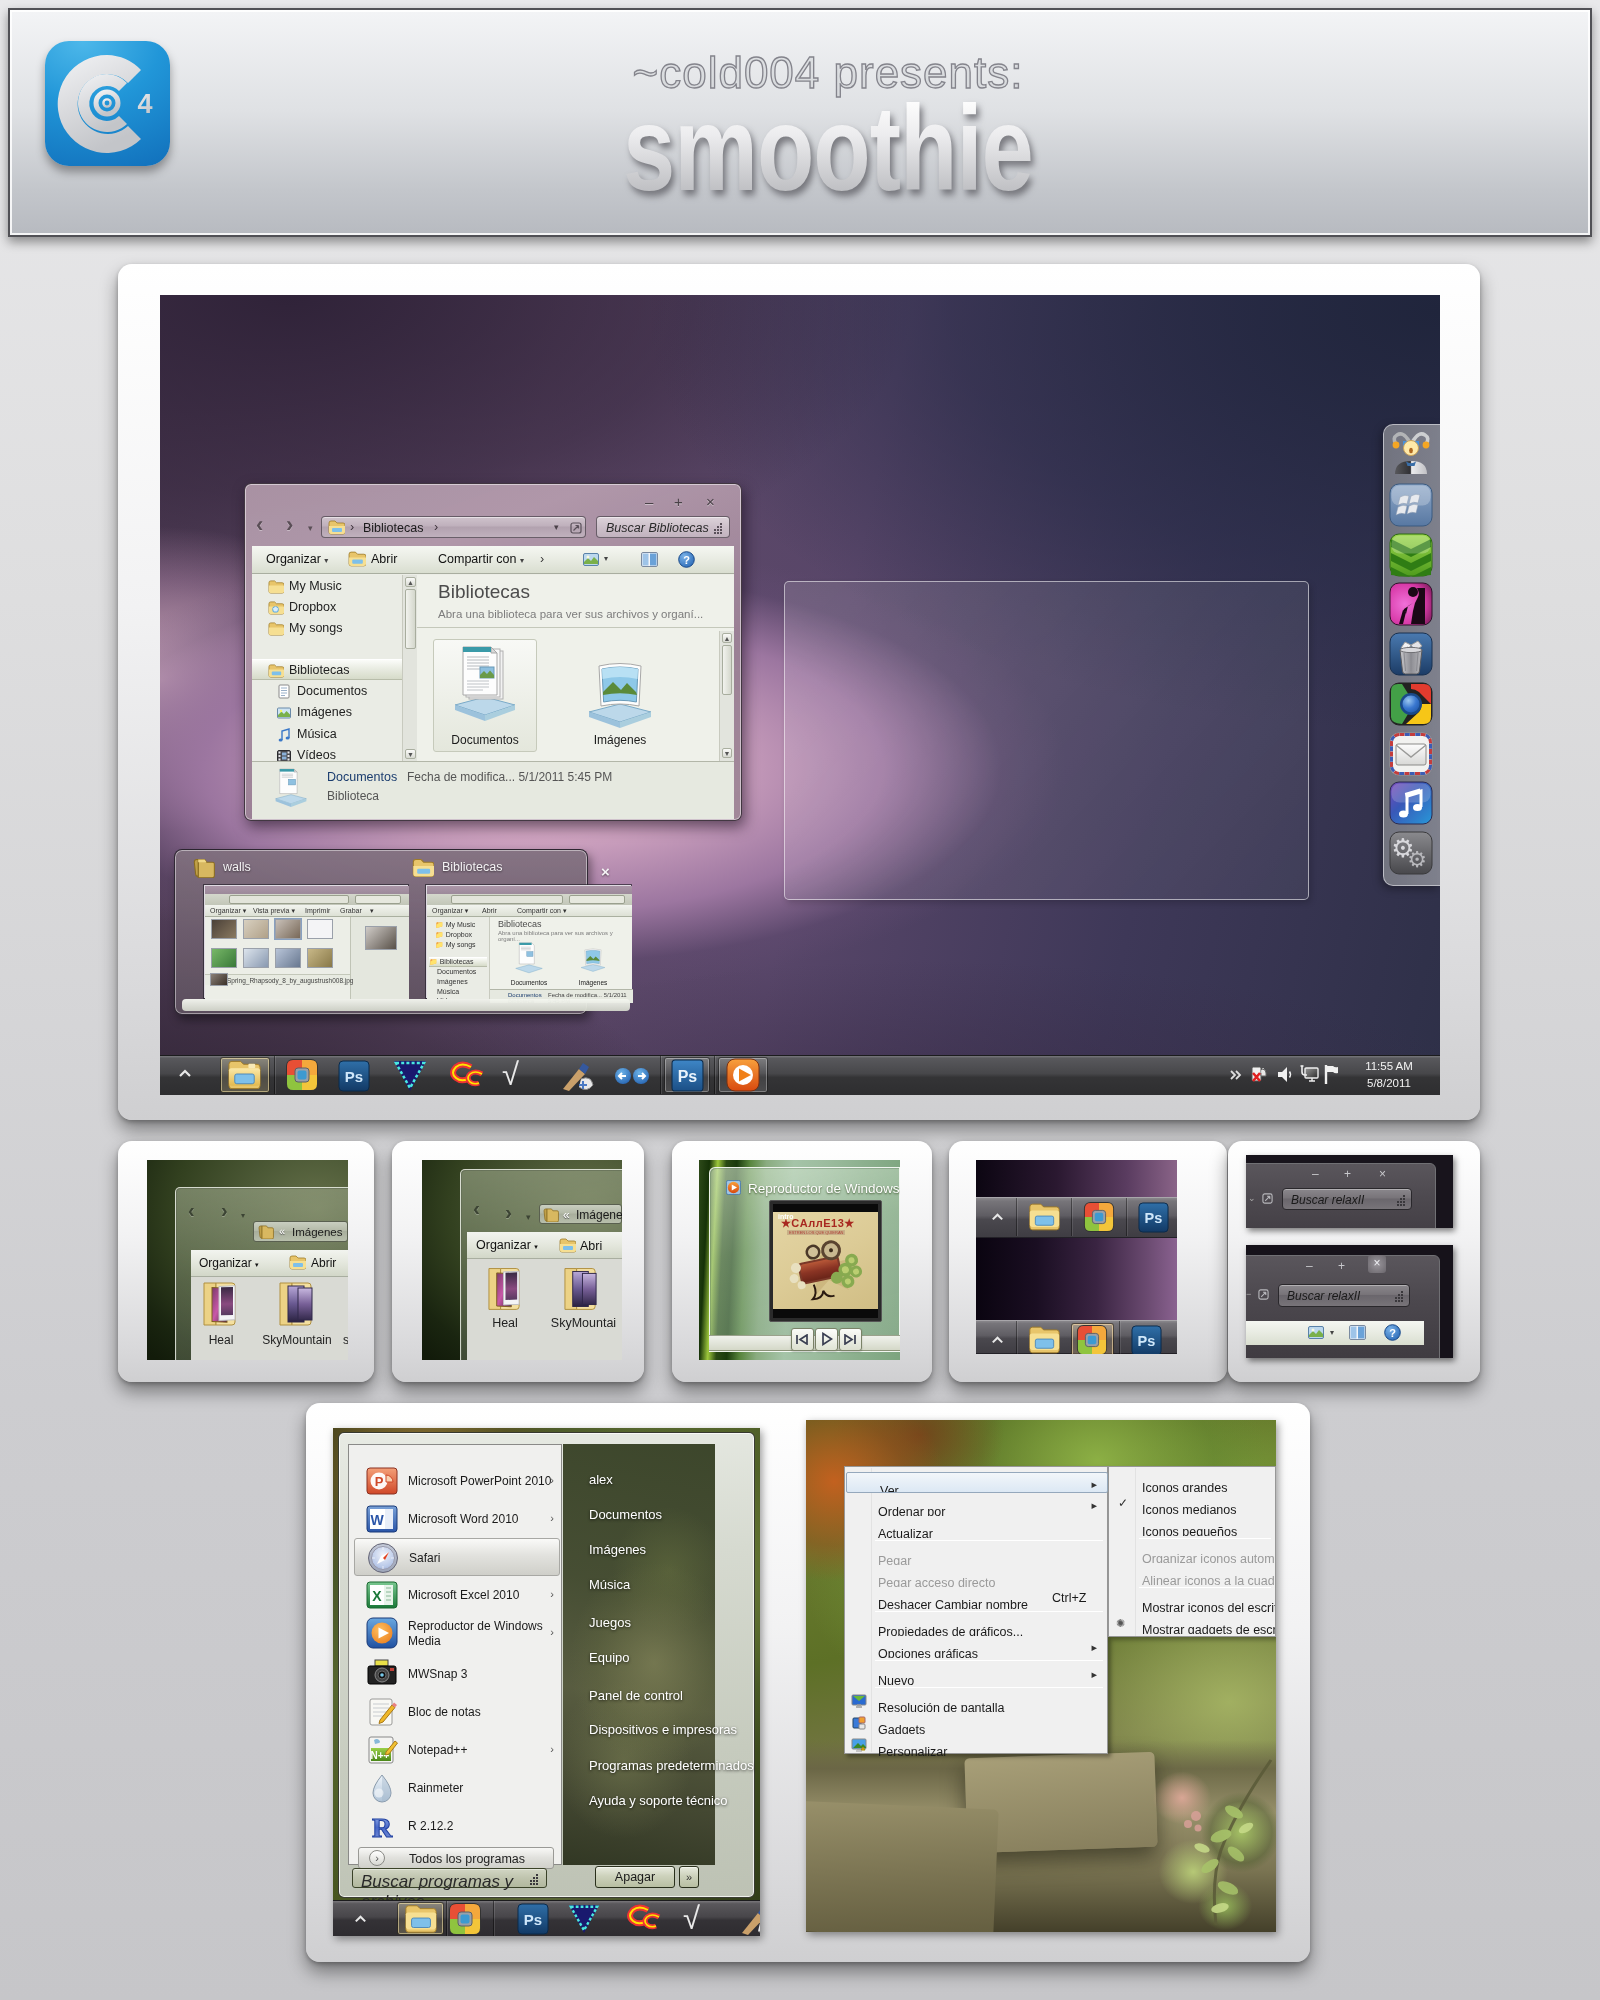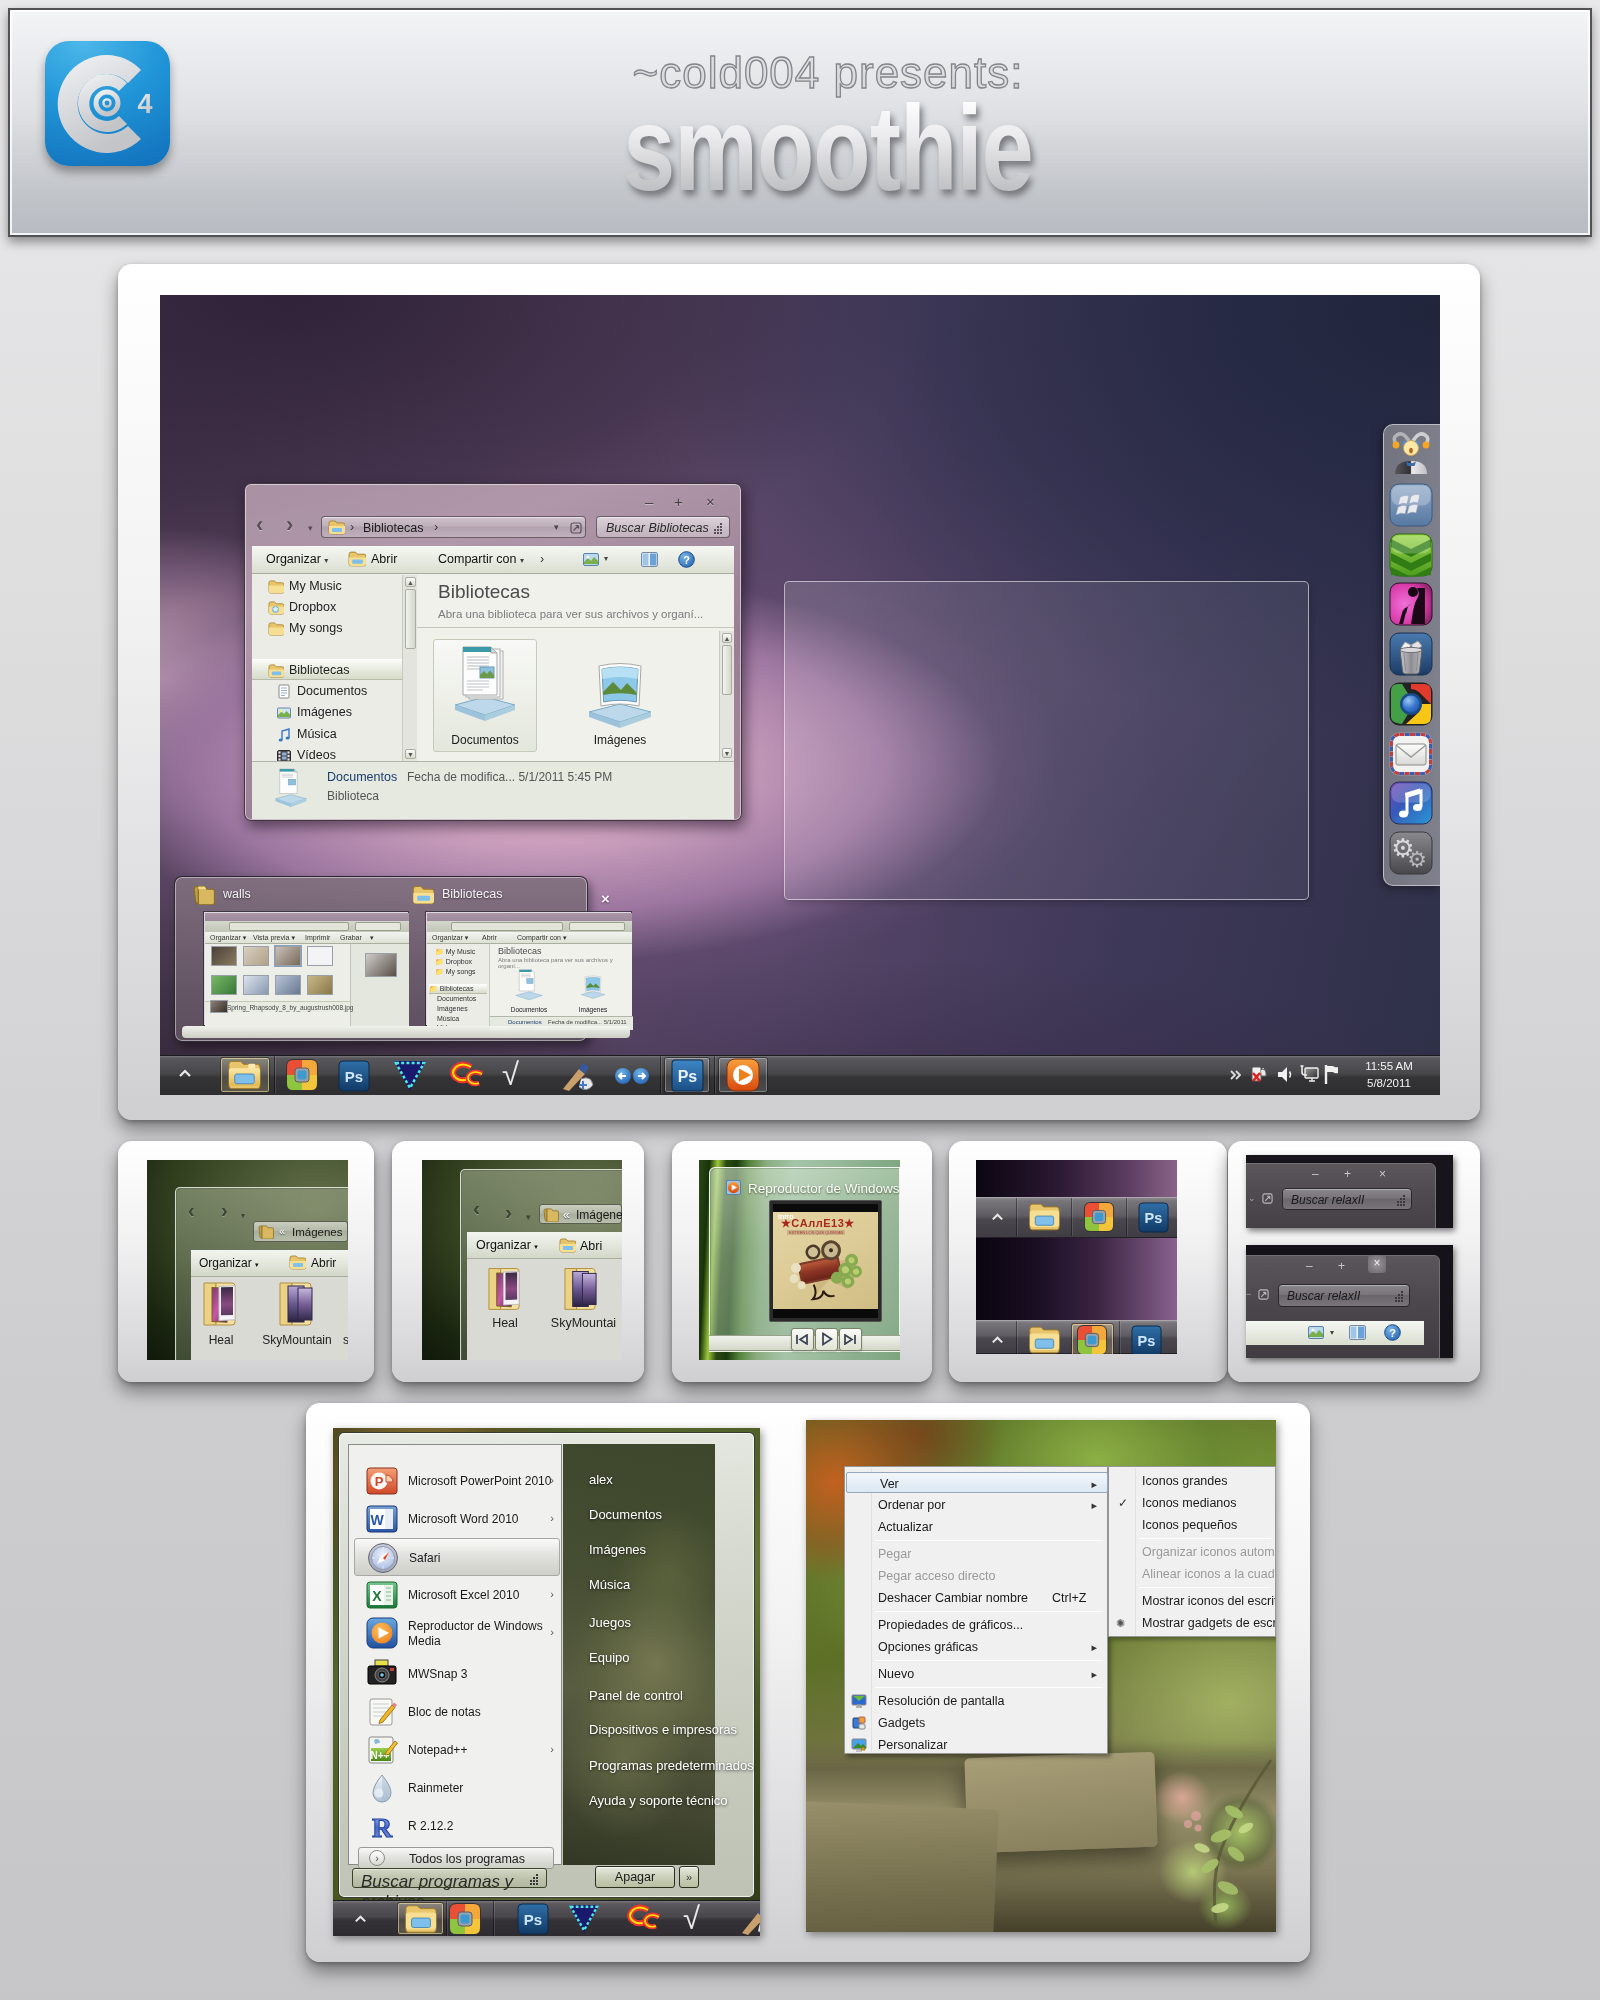--- a/index.html
+++ b/index.html
@@ -89,21 +89,21 @@
   .exp-main { left:257px; top:280px; width:317px; height:186px; background:#eff1ea; }
   .exp-status { left:92px; top:466px; width:482px; height:58px; background:#e6e9e0; border-top:1px solid #b2b6a8; }
   .srow { position:absolute; left:0; width:150px; height:21px; font-size:12.5px; color:#222; line-height:21px; }
   .srow .ic { position:absolute; left:16px; top:2.5px; width:16px; height:16px; }
   .srow .tx { position:absolute; left:37px; }
   .srow.sub .ic { left:24px; } .srow.sub .tx { left:45px; }
   .selrow { background:linear-gradient(180deg,#fbfcf9 0%,#e9ece2 45%,#d6dbc9 100%); border-top:1px solid #fff; border-bottom:1px solid #b8bdaa; }
   .tile-sel { border:1px solid #c6cabb; background:linear-gradient(180deg,#f8f9f6,#e4e7dc); border-radius:3px; }
 
   
-  .peek { left:14px; top:581px; width:414px; height:166px; border-radius:8px;
+  .peek { left:14px; top:554px; width:414px; height:166px; border-radius:8px;
     background:linear-gradient(180deg, rgba(128,112,126,0.92), rgba(108,93,108,0.9) 60%, rgba(95,82,96,0.9));
     border:1px solid rgba(30,25,35,0.8);
     box-shadow:inset 0 0 0 1px rgba(255,255,255,0.45), 3px 5px 10px rgba(0,0,0,0.4); }
   .peek-label { position:absolute; font-size:12.5px; color:#f4f2f4; text-shadow:0 1px 2px rgba(0,0,0,0.5); }
   .pv { position:absolute; border:1px solid rgba(240,240,245,0.7); outline:1px solid rgba(40,35,45,0.7); background:#b9a8b4; }
   .minitb { position:absolute; background:linear-gradient(180deg,#f2f4ef,#dde1d5); border-bottom:1px solid #aab0a0; }
   .thumb { position:absolute; border:1px solid #9aa0aa; }
 
   
   .p-small { top:1141px; height:241px; }
@@ -136,21 +136,21 @@
       radial-gradient(50% 20% at 70% 30%, rgba(105,115,65,0.5) 0%, rgba(0,0,0,0) 75%),
       linear-gradient(190deg, rgba(52,62,34,0.95) 0%, rgba(58,66,38,0.92) 35%, rgba(72,76,46,0.88) 60%, rgba(56,60,38,0.93) 85%, rgba(42,48,28,0.95) 100%); }
   .smitem { position:absolute; left:5px; width:206px; height:38px; font-size:12.5px; color:#1a1a1a; white-space:nowrap; }
   .smitem .lbl { position:absolute; left:54px; top:12px; font-size:12px; }
   .smitem .arr { position:absolute; right:6px; top:12px; color:#555; font-size:11px; }
   .smicon { position:absolute; left:12px; top:3px; width:32px; height:32px; }
   .smr-item { position:absolute; left:26px; font-size:13px; color:#fff; text-shadow:0 1px 3px rgba(0,0,0,0.7); white-space:nowrap; }
   .ctxshot { left:806px; top:1420px; width:470px; height:512px; overflow:hidden; box-shadow:2px 3px 8px rgba(0,0,0,0.4); background:#4a5a2a; }
   .ctxmenu { position:absolute; background:#f0f0f0; border:1px solid #979797; box-shadow:3px 3px 4px rgba(0,0,0,0.35); }
   .cmi { position:absolute; left:0; width:100%; height:22px; font-size:12.5px; color:#1a1a1a; line-height:22px; white-space:nowrap; overflow:hidden; }
-  .cmi .t { position:absolute; left:33px; } .cmi .p { position:absolute; right:10px; font-size:11px; color:#333; }
+  .cmi .t { position:absolute; left:33px;margin-top:7px; } .cmi .p { position:absolute; right:10px; font-size:11px; color:#333; }
   .cmi.gray { color:#9a9a9a; }
   .cmsep { position:absolute; left:30px; right:4px; height:1px; background:#dcdcdc; border-bottom:1px solid #fff; }
 </style>
 </head>
 <body>
   <div class="abs header">
     <div class="abs logo">
       <svg style="position:absolute;left:0;top:0;width:125px;height:125px;" viewBox="0 0 125 125">
         <path d="M62 14 a49 49 0 1 0 34 84 l-13-13 a30 30 0 1 1-21-52 a30 30 0 0 1 21 9 l13-13 a49 49 0 0 0-34-15 z" fill="url(#cg1)"></path>
         <path d="M62 33 a29 29 0 1 0 20 50 l-8-8 a17.5 17.5 0 1 1-12-30 a17.5 17.5 0 0 1 12 5 l8-8 a29 29 0 0 0-20-9 z" fill="url(#cg1)"></path>

